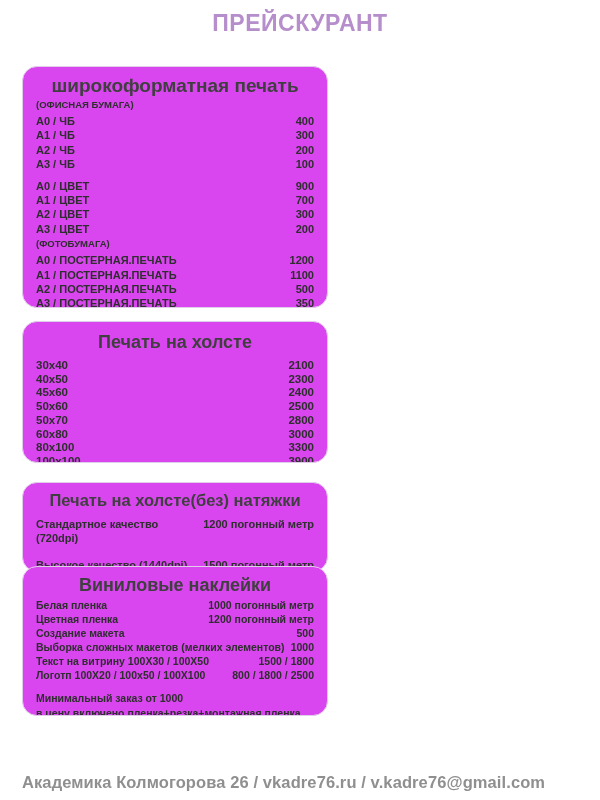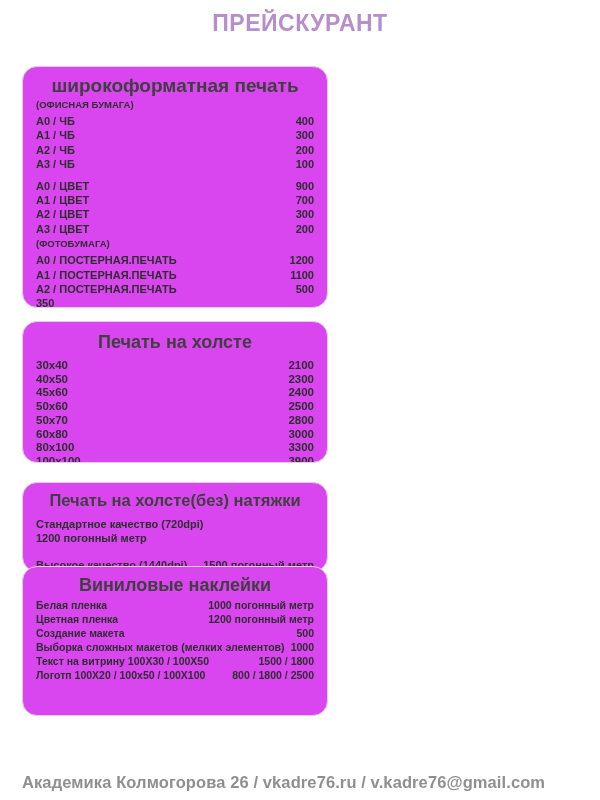--- a/index.html
+++ b/index.html
@@ -28,21 +28,21 @@
   .card4 .sec-title{font-size:18px;line-height:20px;margin-bottom:4px;}
   .subtitle{font-size:9.5px;line-height:12px;font-weight:700;text-align:left;
     color:var(--row-text);margin:2px 0 3px;}
   .row{display:flex;justify-content:space-between;align-items:flex-start;
     font-weight:700;color:var(--row-text);}
   .card1 .row{font-size:11px;line-height:14.4px;}
   .card2 .row{font-size:11.5px;line-height:13.7px;}
   .card3 .row{font-size:11px;line-height:14px;}
   .card4 .row{font-size:10.5px;line-height:13.9px;}
   .group-color{margin-top:7px;}
-  .card3 .row.r1{margin-top:7px;flex-direction:column;}
+  .card3 .row.r1{margin-top:7px;}
   .card3 .row.r2{margin-top:13px;}
   .notes{margin-top:9px;}
   .note{font-size:10.5px;line-height:14.5px;font-weight:700;color:var(--row-text);}
   .lbl{text-align:left;}
   .prc{text-align:right;white-space:nowrap;}
   .footer{position:absolute;left:22px;top:773px;width:560px;
     font-size:16.5px;font-weight:700;letter-spacing:.1px;color:var(--footer-text);}
 </style>
 </head>
 <body>
@@ -96,20 +96,21 @@
       </div>
     <div class="row">
         <span class="lbl">А1 / ПОСТЕРНАЯ.ПЕЧАТЬ</span>
         <span class="prc">1100</span>
       </div>
     <div class="row">
         <span class="lbl">А2 / ПОСТЕРНАЯ.ПЕЧАТЬ</span>
         <span class="prc">500</span>
       </div>
     <div class="row">
+        <span class="lbl">А3 / ПОСТЕРНАЯ.ПЕЧАТЬ</span>
         <span class="prc">350</span>
       </div>
   </div>
 </div>
 
 <div class="card card2">
   <div class="sec-title">Печать на холсте</div>
   <div class="row">
       <span class="lbl">30x40</span>
       <span class="prc">2100</span>
@@ -175,15 +176,19 @@
       <span class="prc">1000</span>
     </div>
   <div class="row">
       <span class="lbl">Текст на витрину 100X30 / 100X50</span>
       <span class="prc">1500 / 1800</span>
     </div>
   <div class="row">
       <span class="lbl">Логотп 100X20 / 100x50 / 100X100</span>
       <span class="prc">800 / 1800 / 2500</span>
     </div>
+  <div class="notes">
+    <div class="note">Минимальный заказ от 1000</div>
+    <div class="note">в цену включено пленка+резка+монтажная пленка</div>
+  </div>
 </div>
 
 <div class="footer">Академика Колмогорова 26  / vkadre76.ru / v.kadre76@gmail.com</div>
 
 </body></html>

